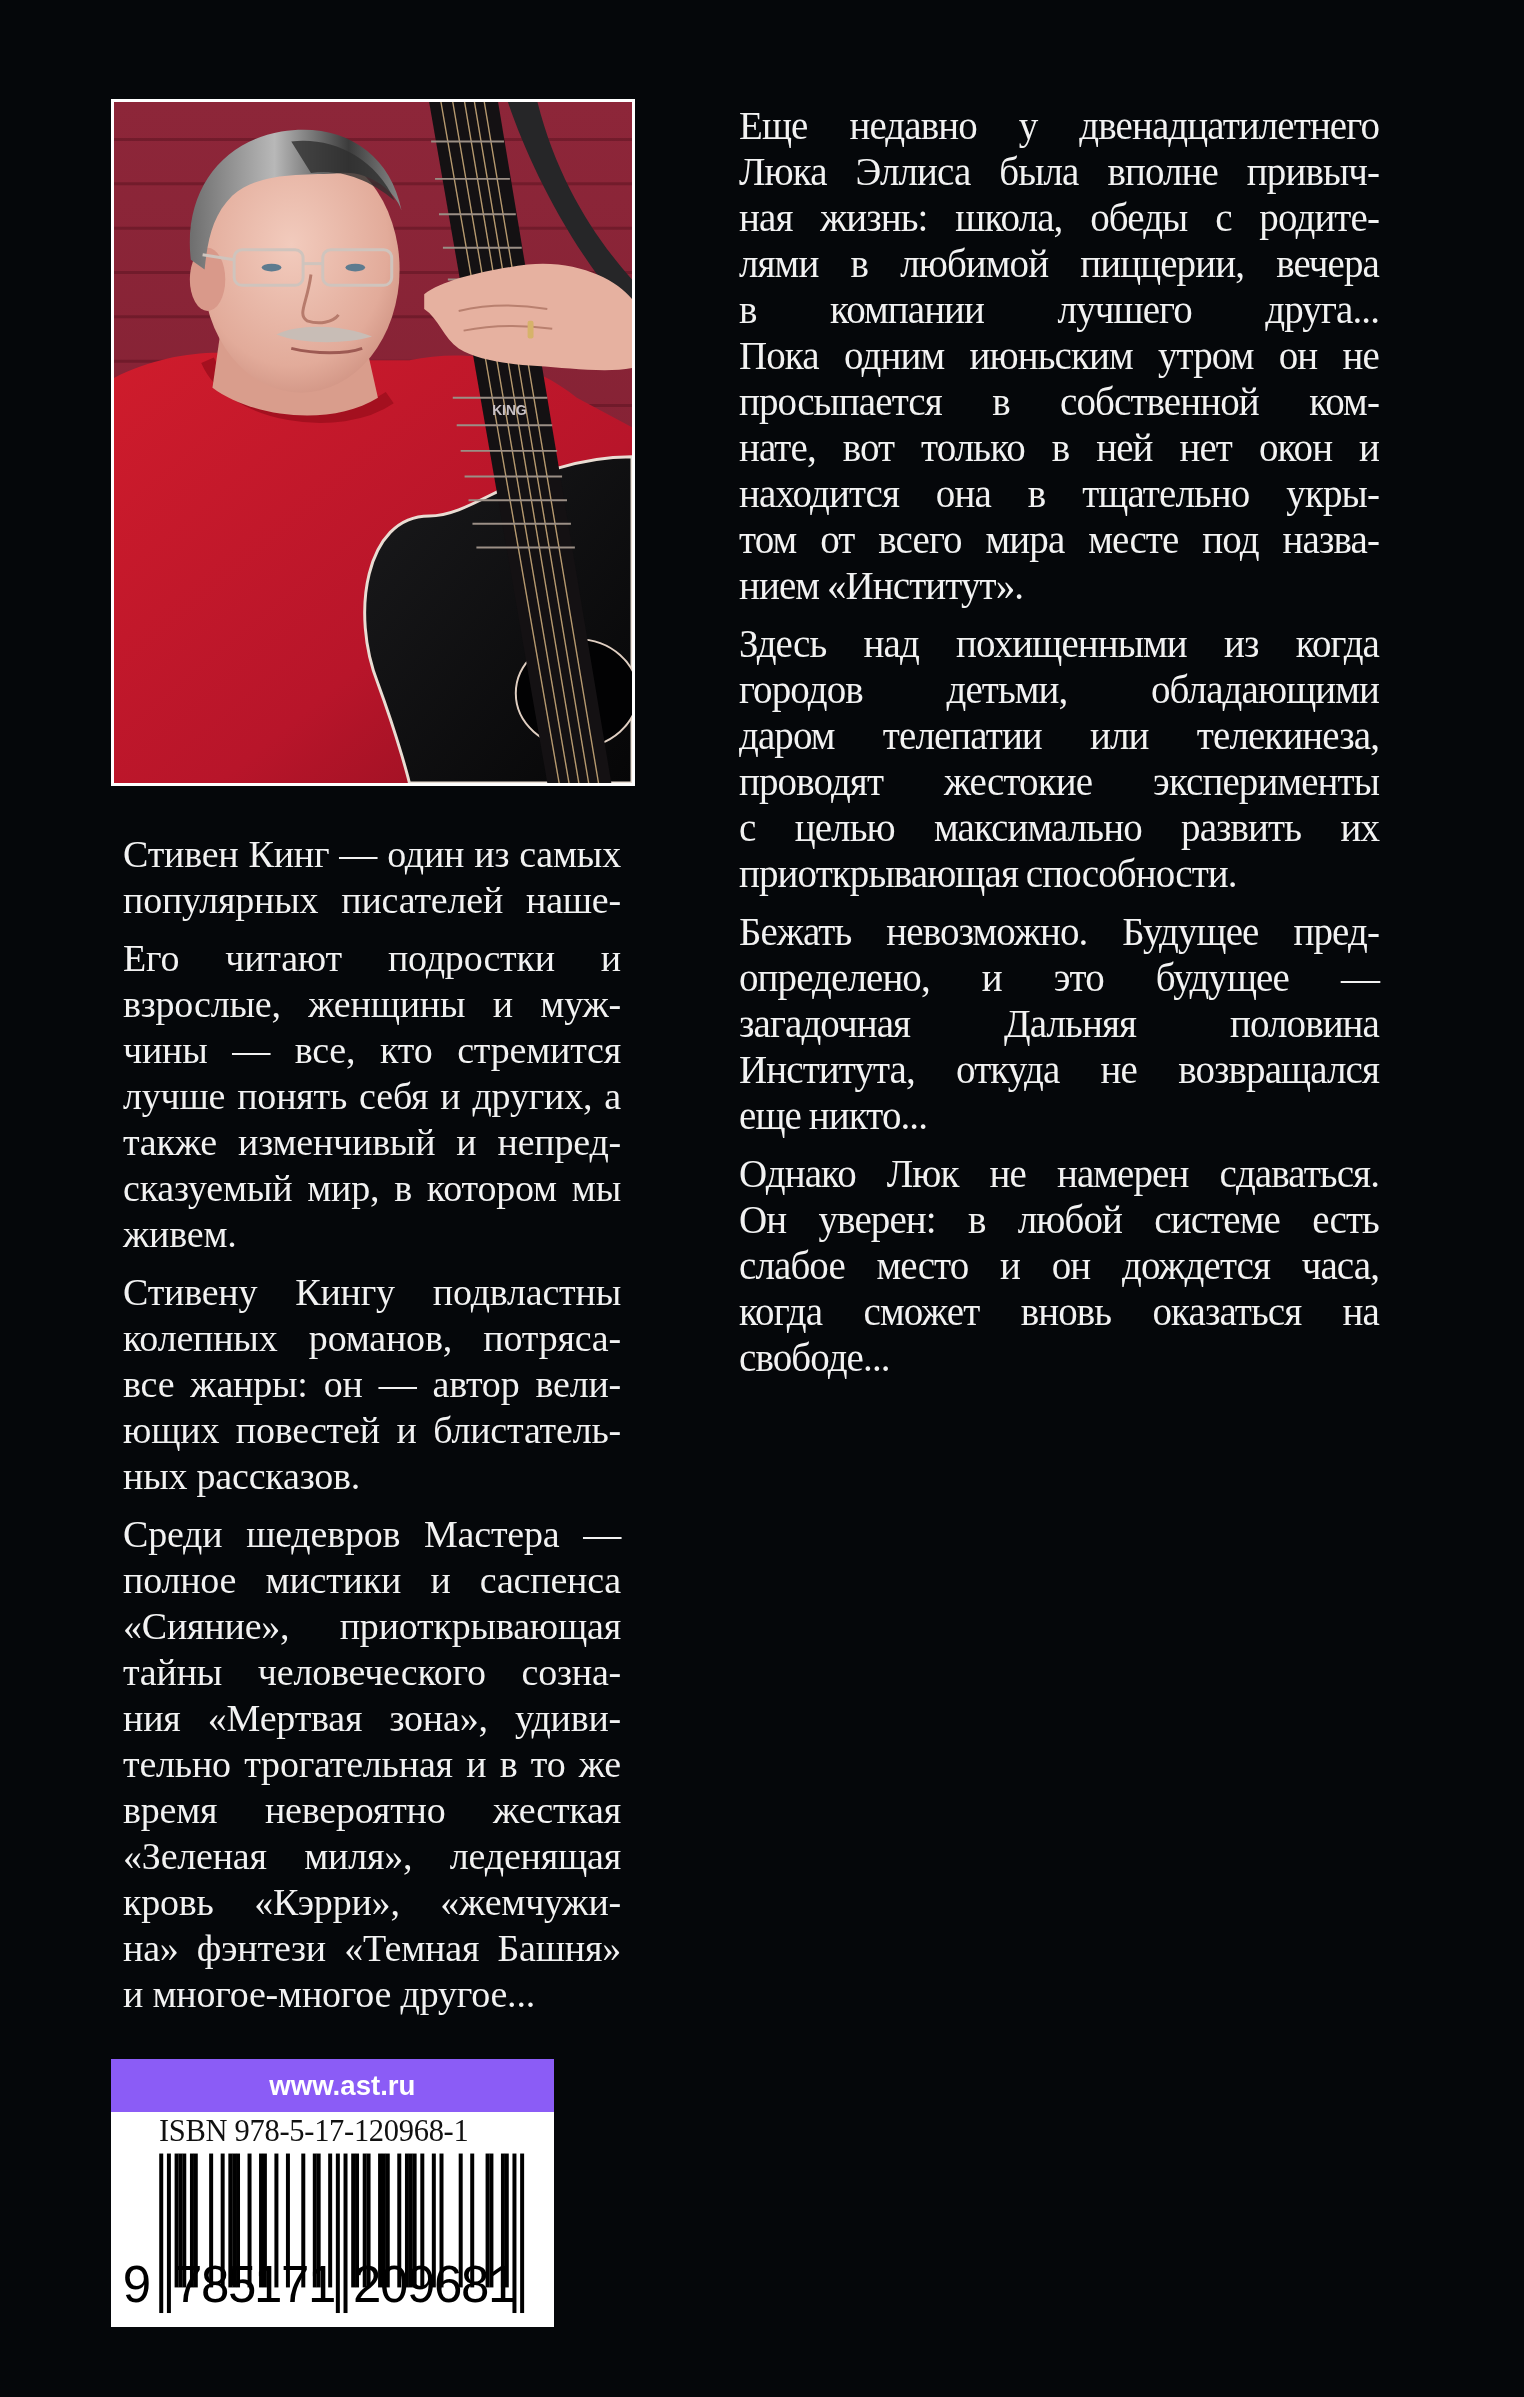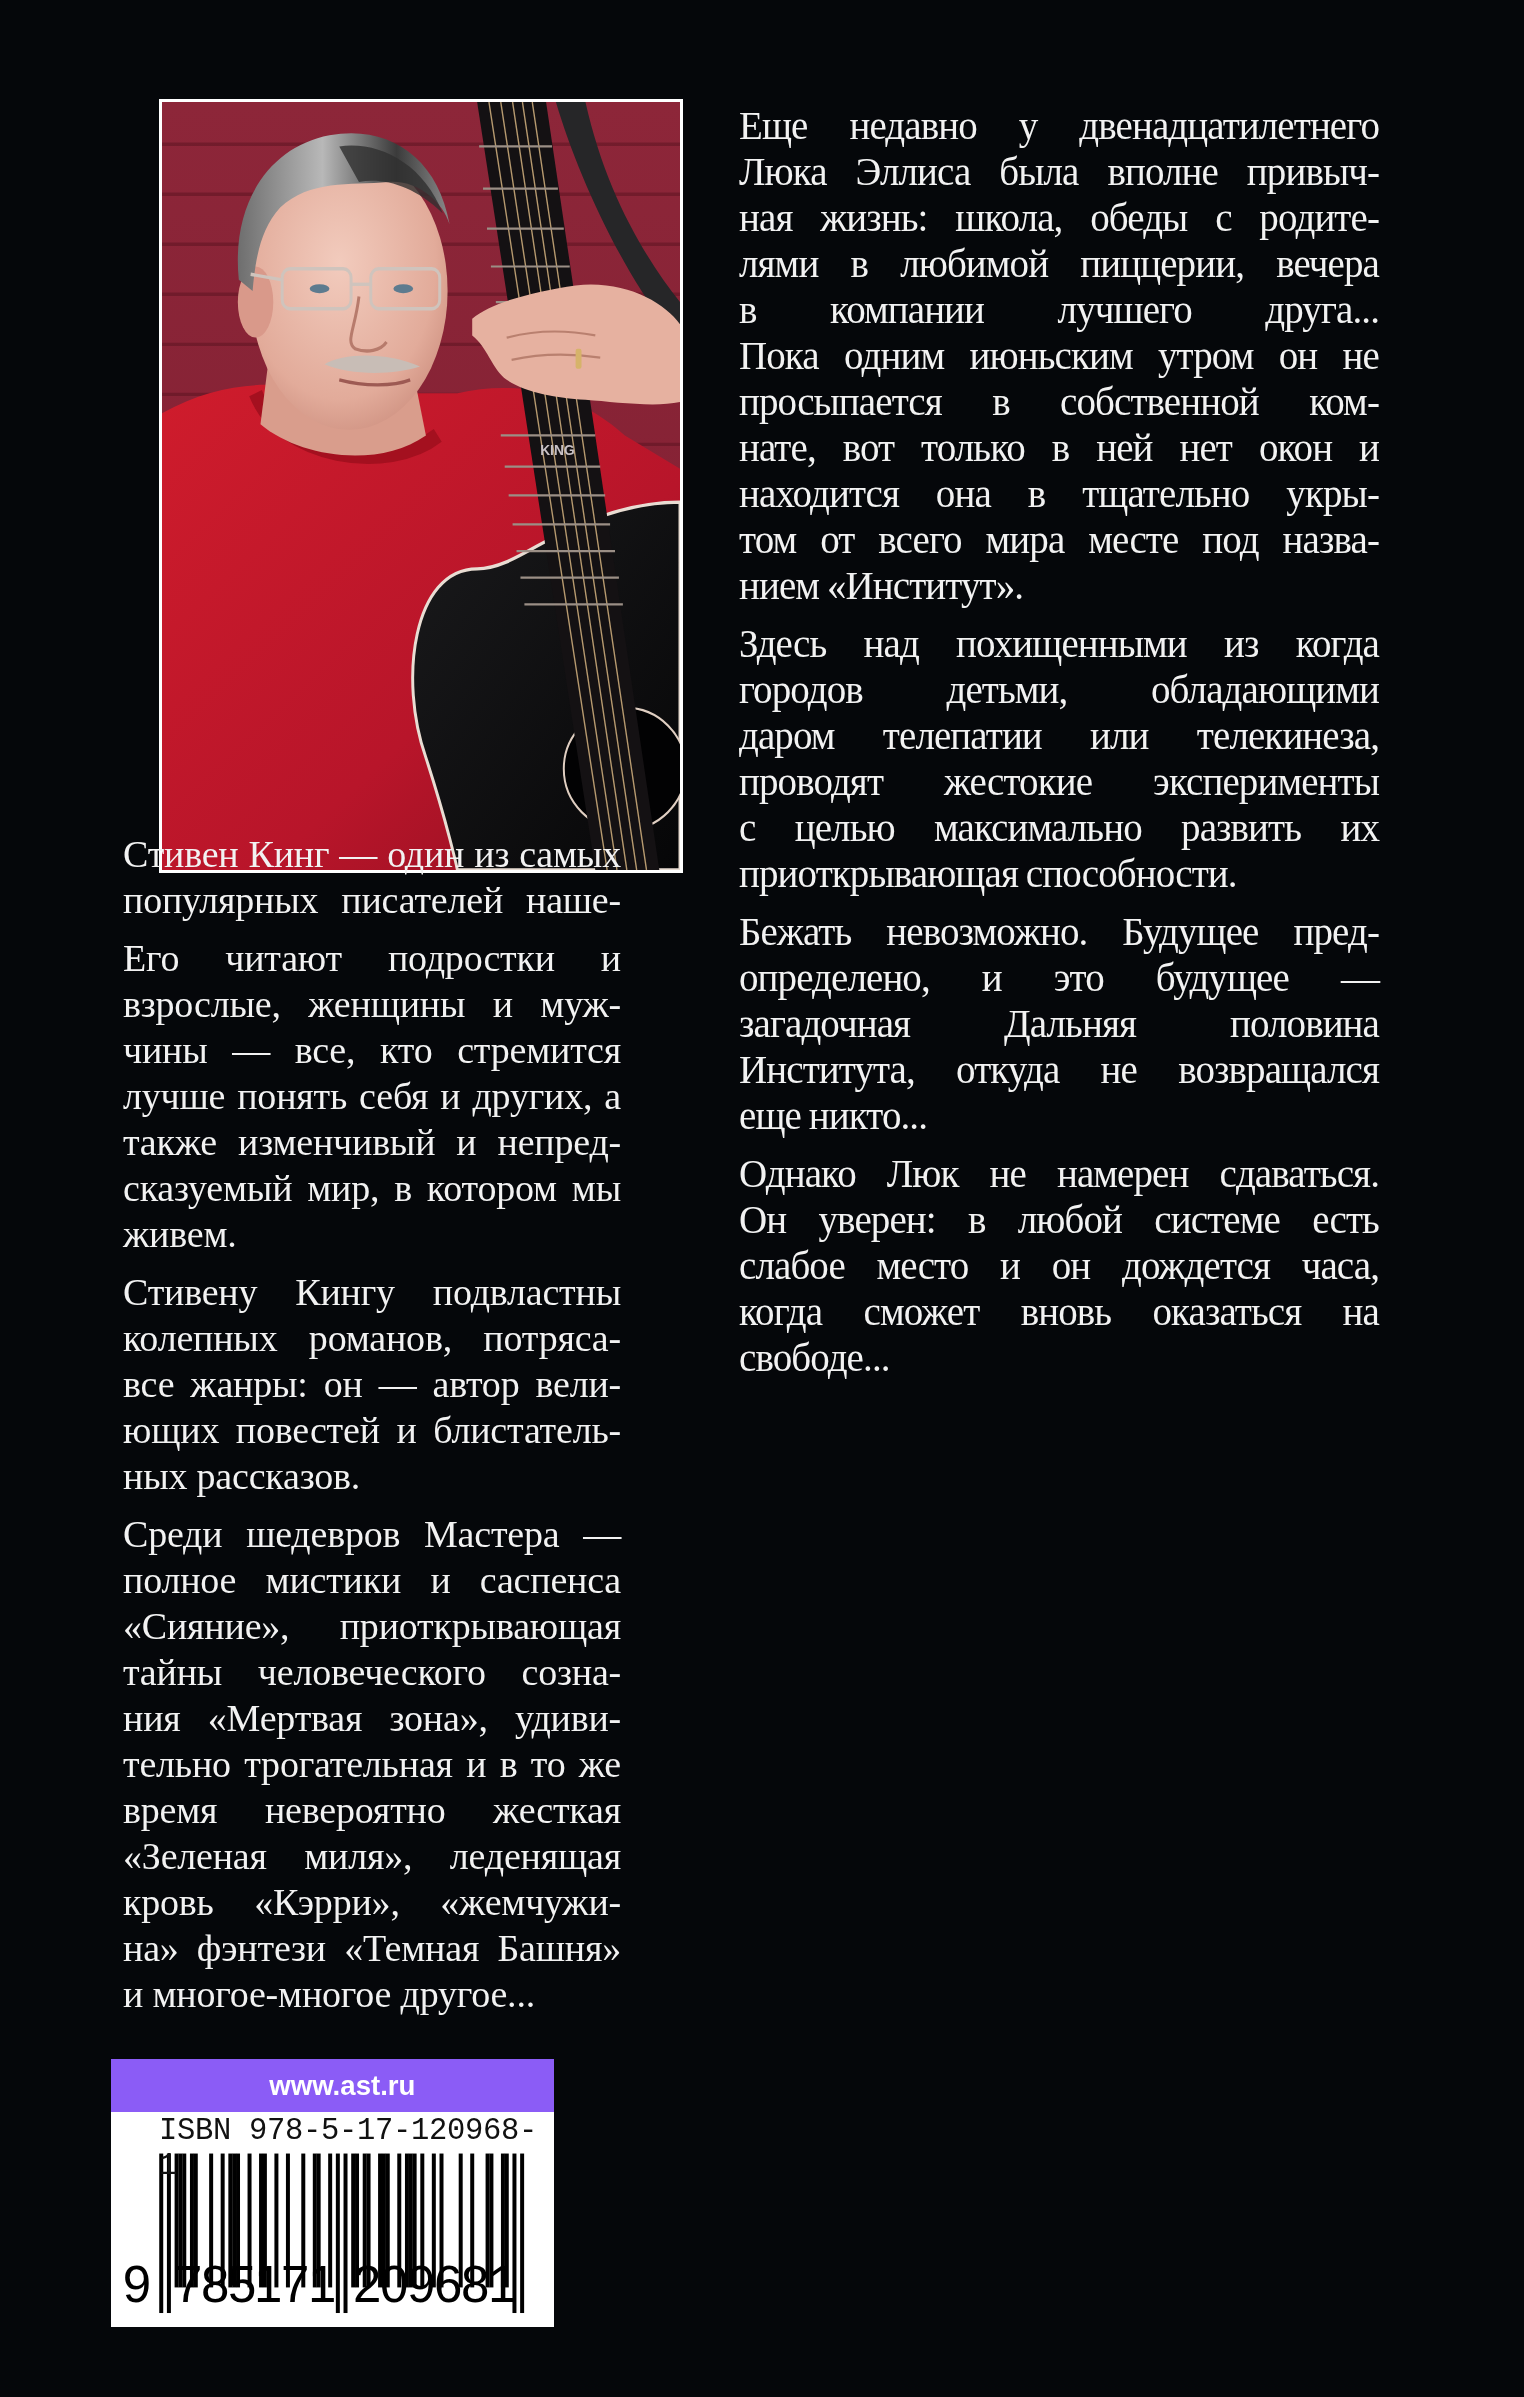--- a/index.html
+++ b/index.html
@@ -20,26 +20,25 @@
       inset: 0;
       background: #05070a;
     }
 
     
     .photo-frame {
       position: absolute;
       left: 111px;
       top: 99px;
       width: 524px;
-      height: 774px;
+      height: 687px;
       box-sizing: border-box;
       border: 3px solid #ffffff;
       background: #8b2538;
       overflow: hidden;
-      margin-left: 48px;
     }
     .photo-frame svg {
       display: block;
       width: 100%;
       height: 100%;
     }
 
     
     .col {
       position: absolute;
@@ -99,21 +98,21 @@
     .barcode-white {
       position: relative;
       height: 215px;
       background: #ffffff;
       color: #000000;
     }
     .isbn-label {
       position: absolute;
       left: 48px;
       top: 2px;
-      font-family: Liberation Mono, monospace;
+      font-family: Liberation Serif, serif;
       font-size: 30.5px;
       line-height: 35px;
       letter-spacing: -0.3px;
       color: #111;
     }
     .barcode-svg {
       position: absolute;
       left: 0;
       top: 0;
       width: 443px;

